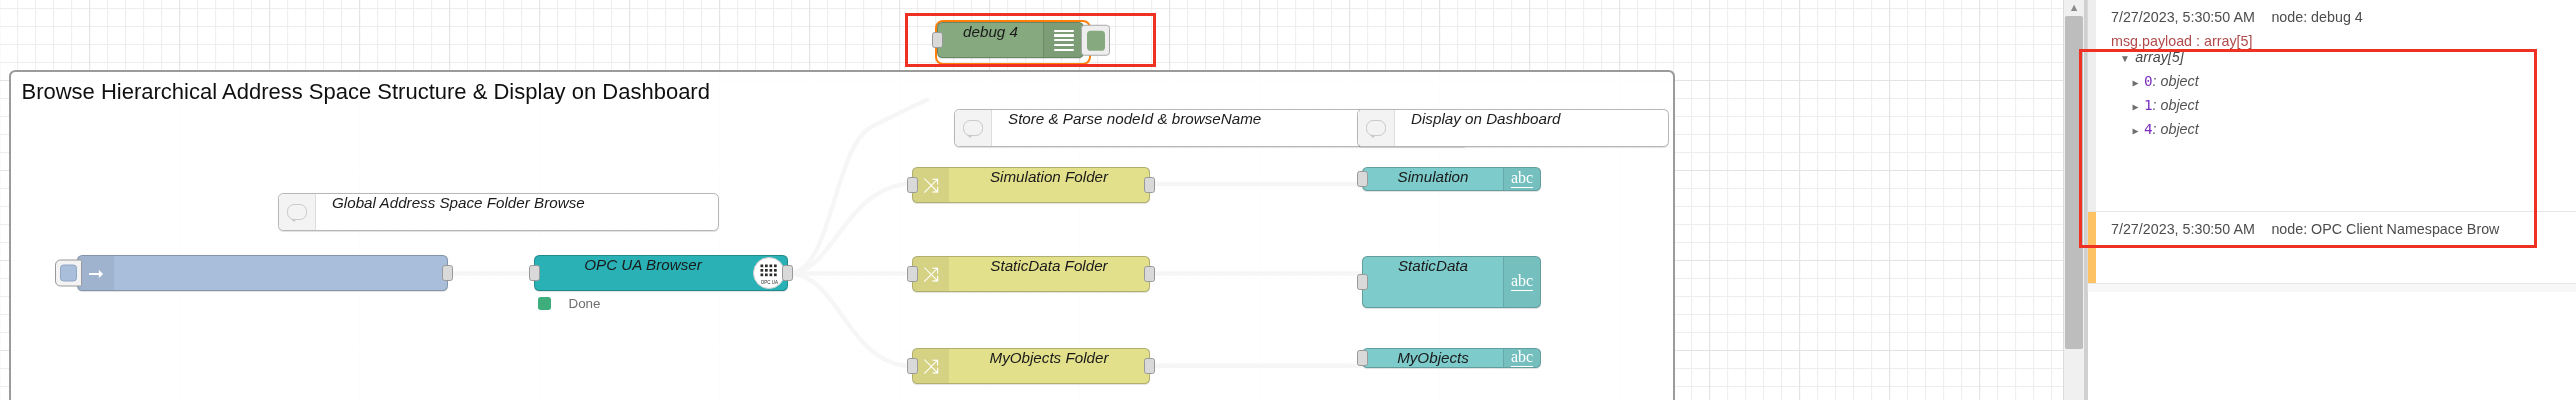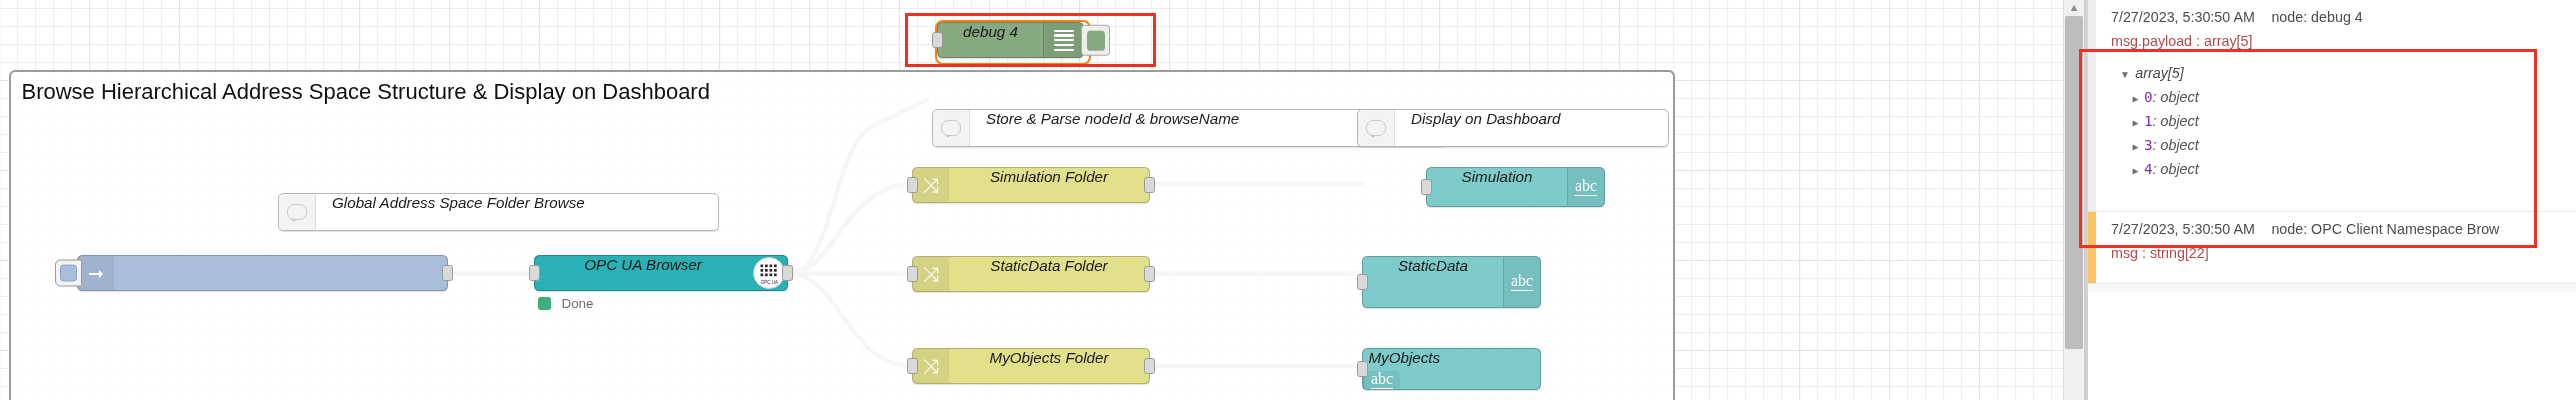--- a/index.html
+++ b/index.html
@@ -108,21 +108,21 @@
     box-sizing:border-box;
   }
   .inject-btn i{
     display:block;width:14.3px;height:14.3px;
     background:#a9bedb;border:0.9px solid #8fa6c4;border-radius:3.6px;
   }
 
   
   .status{
     position:absolute;
-    display:flex;align-items:center;gap:11px;
+    display:flex;align-items:center;gap:18px;
     font-size:13.4px;color:#6e6e6e;
   }
   .status .dot{
     width:12.5px;height:12.5px;border-radius:2.7px;background:#3fae7d;
     display:inline-block;
   }
 
   
   .sel-ring{
     position:absolute;
@@ -209,21 +209,21 @@
     box-sizing:border-box;
   }
   .dbg-msg .stripe{
     position:absolute;left:0;top:0;bottom:0;width:8px;
   }
   .dbg-head{
     font-size:14.3px;color:#4d4d4d;white-space:nowrap;margin-bottom:8px;
   }
   .dbg-head .node-ref{margin-left:12.5px;}
   .dbg-topic{
-    font-size:14.3px;color:#b14b4b;margin-bottom:16px;white-space:nowrap;
+    font-size:14.3px;color:#b14b4b;margin-bottom:0;white-space:nowrap;
   }
   .dbg-root{
     font-size:14.3px;color:#4a4a4a;font-style:italic;
     margin-left:9px;margin-bottom:8px;white-space:nowrap;
   }
   .dbg-row{
     font-size:14.3px;margin-left:21.5px;margin-bottom:8px;white-space:nowrap;
     font-family:"DejaVu Sans Mono", monospace;
   }
   .dbg-row .idx{color:#7b2fbe;}
@@ -312,21 +312,21 @@
       <span>Done</span>
     </div>
 
     <div class="node n-comment" style="left:278px;top:193px;width:441px;height:38px;">
       <div class="itray">
         <span class="bubble"></span>
       </div>
       <div class="nlabel">Global Address Space Folder Browse</div>
     </div>
 
-    <div class="node n-comment" style="left:932px;top:109px;width:514px;height:38px;">
+    <div class="node n-comment" style="left:954px;top:109px;width:514px;height:38px;">
       <div class="itray">
         <span class="bubble"></span>
       </div>
       <div class="nlabel">Store &amp; Parse nodeId &amp; browseName</div>
     </div>
 
     <div class="node n-comment" style="left:1357px;top:109px;width:312px;height:38px;">
       <div class="itray">
         <span class="bubble"></span>
       </div>
@@ -353,37 +353,37 @@
 
     <div class="node n-func lefticon" style="left:912px;top:348px;width:238px;height:36px;">
       <div class="port in"></div>
       <div class="itray">
         <span class="fnicon">⤨</span>
       </div>
       <div class="nlabel">MyObjects Folder</div>
       <div class="port out"></div>
     </div>
 
-    <div class="node n-text" style="left:1426px;top:167px;width:179px;height:40px;">
+    <div class="node n-text" style="left:1362px;top:167px;width:179px;height:24px;">
       <div class="port in"></div>
       <div class="nlabel">Simulation</div>
       <div class="itray right">
           <span class="abc">abc</span>
         </div>
     </div>
 
     <div class="node n-text" style="left:1362px;top:256px;width:179px;height:52px;">
       <div class="port in"></div>
       <div class="nlabel">StaticData</div>
       <div class="itray right">
           <span class="abc">abc</span>
         </div>
     </div>
 
-    <div class="node n-text" style="left:1362px;top:348px;width:179px;height:42px;flex-direction:column;">
+    <div class="node n-text" style="left:1362px;top:348px;width:179px;height:20px;">
       <div class="port in"></div>
       <div class="nlabel">MyObjects</div>
       <div class="itray right">
           <span class="abc">abc</span>
         </div>
     </div>
 
     <div class="red-rect" style="left:905px;top:12.5px;width:251px;height:54px;"></div>
 
   </div>
@@ -407,34 +407,30 @@
         <span class="caret open">▼</span><span>array[5]</span>
       </div>
 
       <div class="dbg-row">
         <span class="caret">▶</span><span class="idx">0</span><span class="typ">:&nbsp;</span><span class="typ">object</span>
       </div>
       <div class="dbg-row">
         <span class="caret">▶</span><span class="idx">1</span><span class="typ">:&nbsp;</span><span class="typ">object</span>
       </div>
       <div class="dbg-row">
-        <span class="caret">▶</span><span class="idx">3</span><span class="typ">:&nbsp;</span><span class="typ">object</span>
-      </div>
-      <div class="dbg-row">
         <span class="caret">▶</span><span class="idx">4</span><span class="typ">:&nbsp;</span><span class="typ">object</span>
       </div>
     </div>
 
     <div class="dbg-msg" style="height:72px;">
       <div class="stripe" style="background:#fcc263;"></div>
       <div class="dbg-head">
         <span>7/27/2023, 5:30:50 AM</span>
         <span class="node-ref">node: OPC Client Namespace Brow</span>
       </div>
-      <div class="dbg-topic">msg : string[22]</div>
     </div>
 
   </div>
 
   <div class="red-rect" style="left:2079px;top:49px;width:458px;height:199px;"></div>
 
 </div>
 
 
 </body></html>

